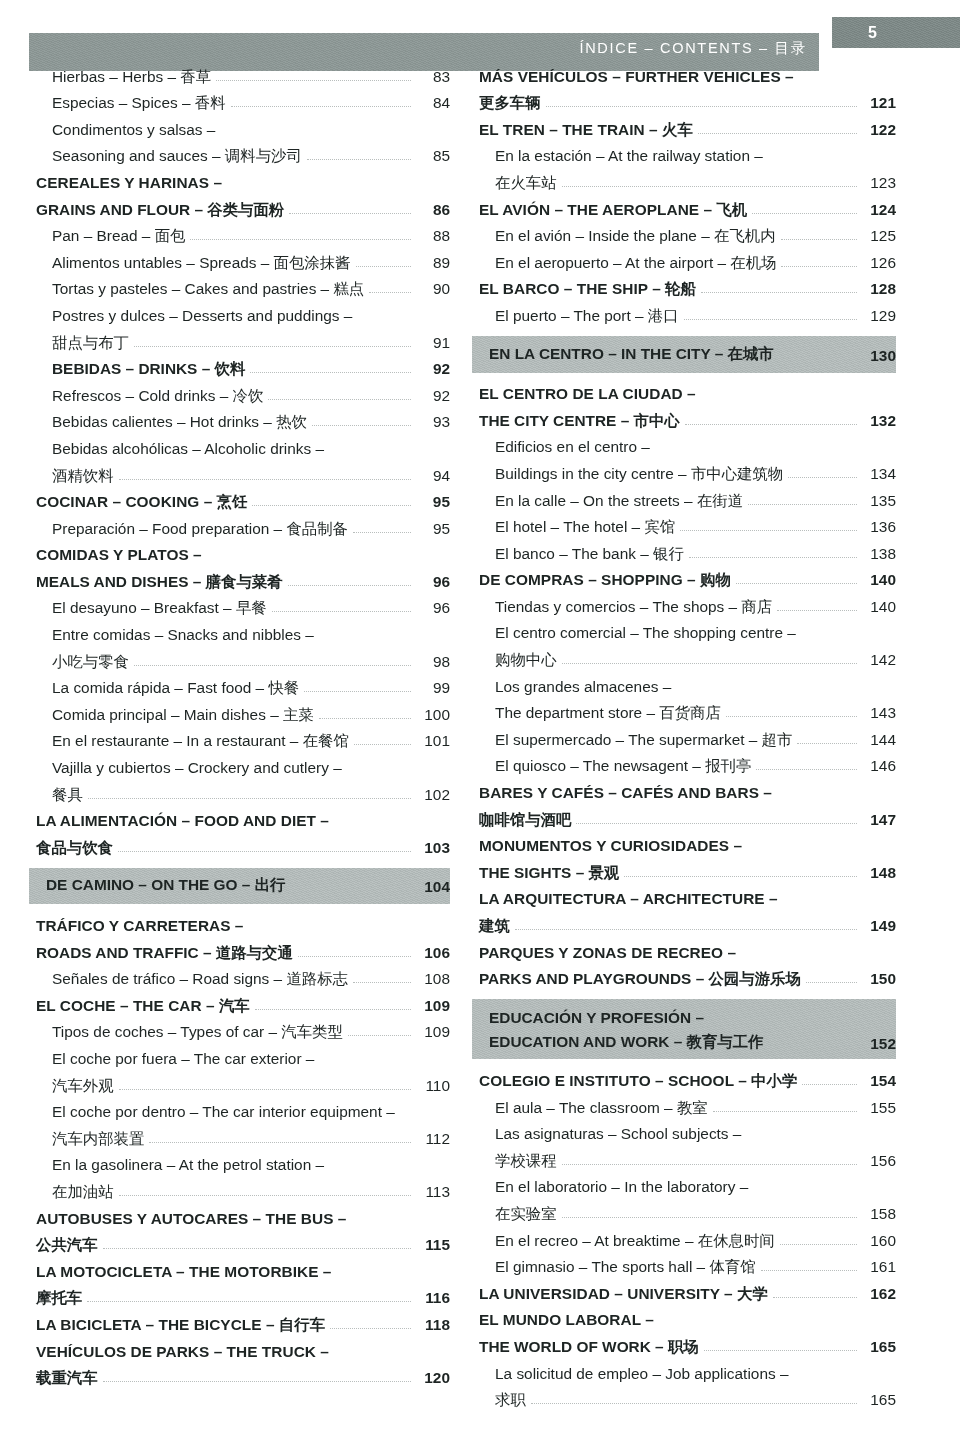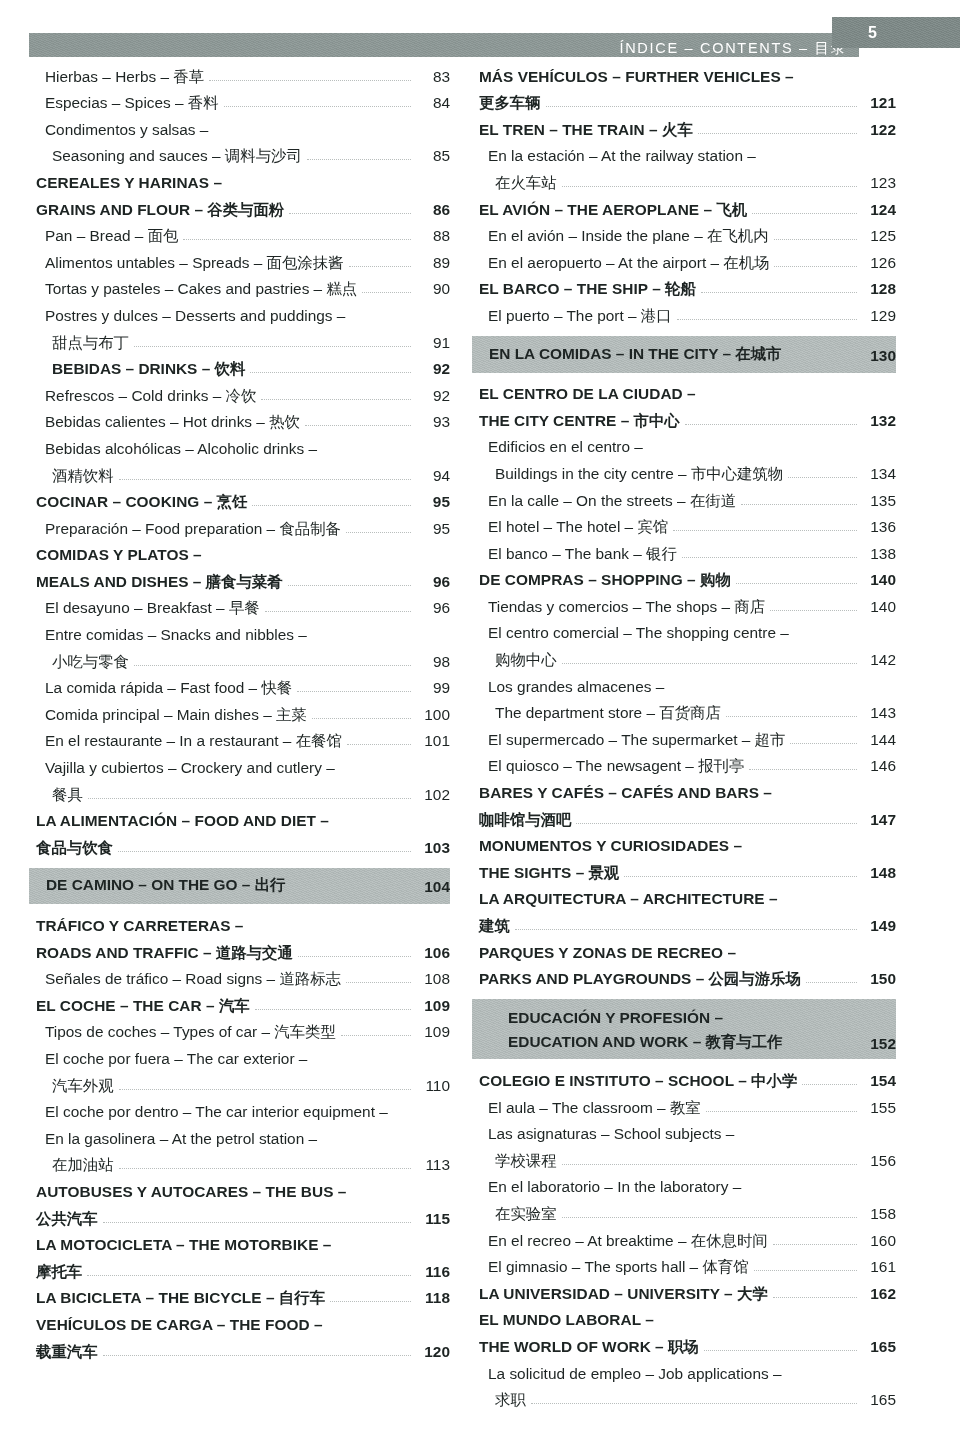--- a/index.html
+++ b/index.html
@@ -23,25 +23,24 @@
     left: 0;
     top: 17px;
     width: 960px;
     height: 31px;
   }
   .header-bar {
     position: absolute;
     left: 29px;
     top: 16px;
     width: 790px;
-    height: 24px;
+    height: 38px;
     background: #8d9896;
     background-image:
       repeating-linear-gradient(23deg, rgba(255,255,255,0.055) 0 1px, rgba(0,0,0,0.04) 1px 2px);
-    padding-left: 40px;
   }
   .header-title {
     position: absolute;
     right: 12px;
     top: 0;
     height: 31px;
     line-height: 31px;
     font-size: 14.5px;
     letter-spacing: 1.7px;
     color: #ffffff;
@@ -108,21 +107,21 @@
   .row .pg {
     flex: 0 0 auto;
     width: 34px;
     text-align: right;
     padding-bottom: 3px;
   }
 
   
   .lvl-head   .txt { margin-left: 7px; }
   .lvl-head   .txt, .lvl-head .pg { font-weight: 700; letter-spacing: 0.05px; }
-  .lvl-sub    .txt { margin-left: 16px; }
+  .lvl-sub    .txt { margin-left: 23px; }
   .lvl-sub    .txt, .lvl-sub .pg  { font-weight: 400; }
   .lvl-subbold .txt { margin-left: 23px; }
   .lvl-subbold .txt, .lvl-subbold .pg { font-weight: 700; margin-top: 18px; }
   
   .lvl-cont-head .txt { margin-left: 7px; font-weight: 700; }
   .lvl-cont-head .pg  { font-weight: 700; }
   .lvl-cont-sub  .txt { margin-left: 23px; font-weight: 400; }
   .lvl-cont-sub  .pg  { font-weight: 400; }
 
   
@@ -142,21 +141,21 @@
     display: flex;
     align-items: flex-end;
     height: 26.6px;
     font-size: 15.4px;
     white-space: nowrap;
     font-weight: 700;
   }
   .banner .brow .txt { padding-bottom: 3px; margin-left: 17px; }
   .banner .brow .lead { flex: 1 1 auto; min-width: 0; }
   .banner .brow .pg  { width: 34px; text-align: right; padding-bottom: 3px; }
-  .banner.two-line { padding-top: 4px; padding-bottom: 3px; padding-left: 19px; }
+  .banner.two-line { padding-top: 4px; padding-bottom: 3px; }
   .banner.one-line { padding-top: 5px; padding-bottom: 5px; }
   .banner .brow.nopage .pg { visibility: hidden; }
 </style>
 </head>
 <body>
 
 <div class="header">
   <div class="header-bar">
     <span class="header-title">ÍNDICE – CONTENTS – 目录</span>
   </div>
@@ -357,20 +356,25 @@
       <div class="row lvl-cont-sub">
         <span class="txt">汽车外观</span>
         <span class="lead"></span>
         <span class="pg">110</span>
       </div>
       <div class="row lvl-sub nolead">
         <span class="txt">El coche por dentro – The car interior equipment –</span>
         <span class="lead"></span>
         <span class="pg"></span>
       </div>
+      <div class="row lvl-cont-sub">
+        <span class="txt">汽车内部装置</span>
+        <span class="lead"></span>
+        <span class="pg">112</span>
+      </div>
       <div class="row lvl-sub nolead">
         <span class="txt">En la gasolinera – At the petrol station –</span>
         <span class="lead"></span>
         <span class="pg"></span>
       </div>
       <div class="row lvl-cont-sub">
         <span class="txt">在加油站</span>
         <span class="lead"></span>
         <span class="pg">113</span>
       </div>
@@ -393,21 +397,21 @@
         <span class="txt">摩托车</span>
         <span class="lead"></span>
         <span class="pg">116</span>
       </div>
       <div class="row lvl-head">
         <span class="txt">LA BICICLETA – THE BICYCLE – 自行车</span>
         <span class="lead"></span>
         <span class="pg">118</span>
       </div>
       <div class="row lvl-head nolead">
-        <span class="txt">VEHÍCULOS DE CARGA – THE FOOD –</span>
+        <span class="txt">VEHÍCULOS DE PARKS – THE TRUCK –</span>
         <span class="lead"></span>
         <span class="pg"></span>
       </div>
       <div class="row lvl-cont-head">
         <span class="txt">载重汽车</span>
         <span class="lead"></span>
         <span class="pg">120</span>
       </div>
     </div>
   <div class="col col-right" id="col-right">
@@ -456,21 +460,21 @@
         <span class="lead"></span>
         <span class="pg">128</span>
       </div>
       <div class="row lvl-sub">
         <span class="txt">El puerto – The port – 港口</span>
         <span class="lead"></span>
         <span class="pg">129</span>
       </div>
       <div class="banner one-line">
         <div class="brow">
-          <span class="txt">EN LA COMIDAS – IN THE CITY – 在城市</span>
+          <span class="txt">EN LA CENTRO – IN THE CITY – 在城市</span>
           <span class="lead"></span>
           <span class="pg">130</span>
         </div>
       </div>
       <div class="row lvl-head nolead">
         <span class="txt">EL CENTRO DE LA CIUDAD –</span>
         <span class="lead"></span>
         <span class="pg"></span>
       </div>
       <div class="row lvl-cont-head">

